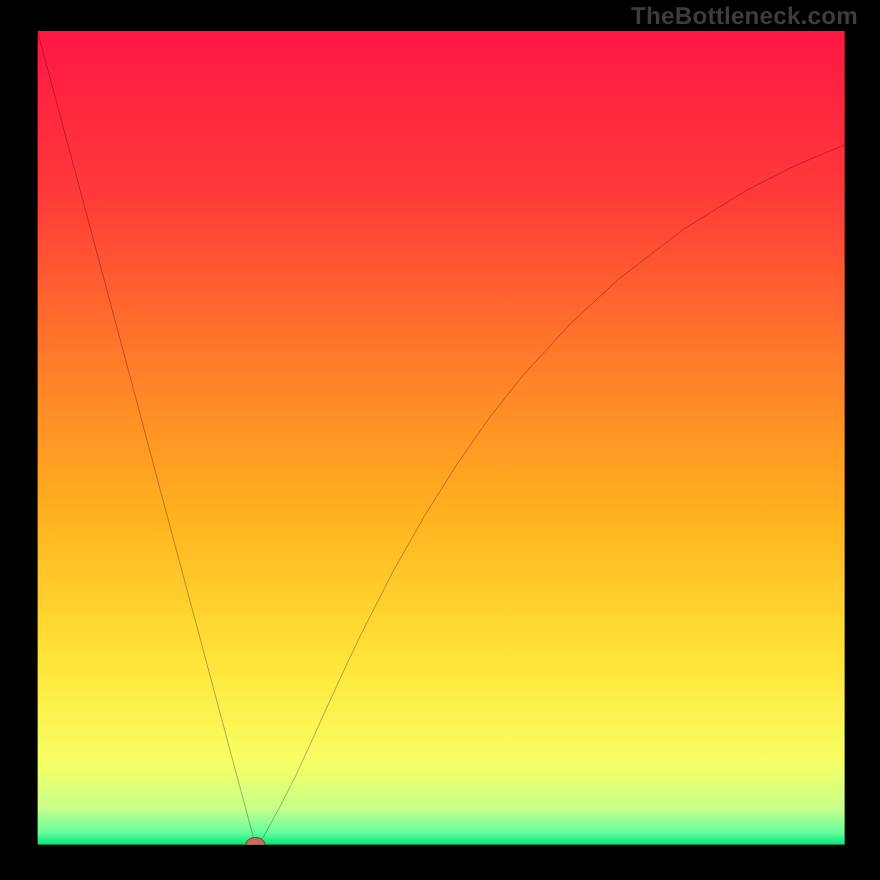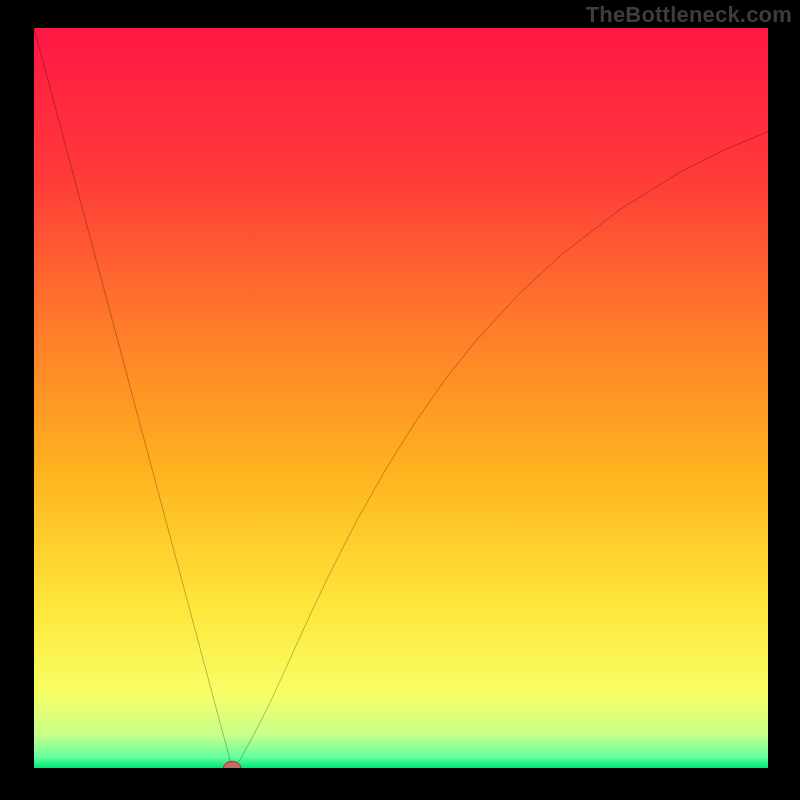--- a/index.html
+++ b/index.html
@@ -13,21 +13,21 @@
   }
   .frame {
     position: relative;
     width: 800px;
     height: 800px;
     background: #000;
   }
   .watermark {
     position: absolute;
     top: 2px;
-    right: 8px;
+    right: 20px;
     color: #3d3d3d;
     font-size: 22px;
     font-weight: 600;
     letter-spacing: 0.2px;
     user-select: none;
   }
   
   .plot {
     position: absolute;
     left: 34px;

